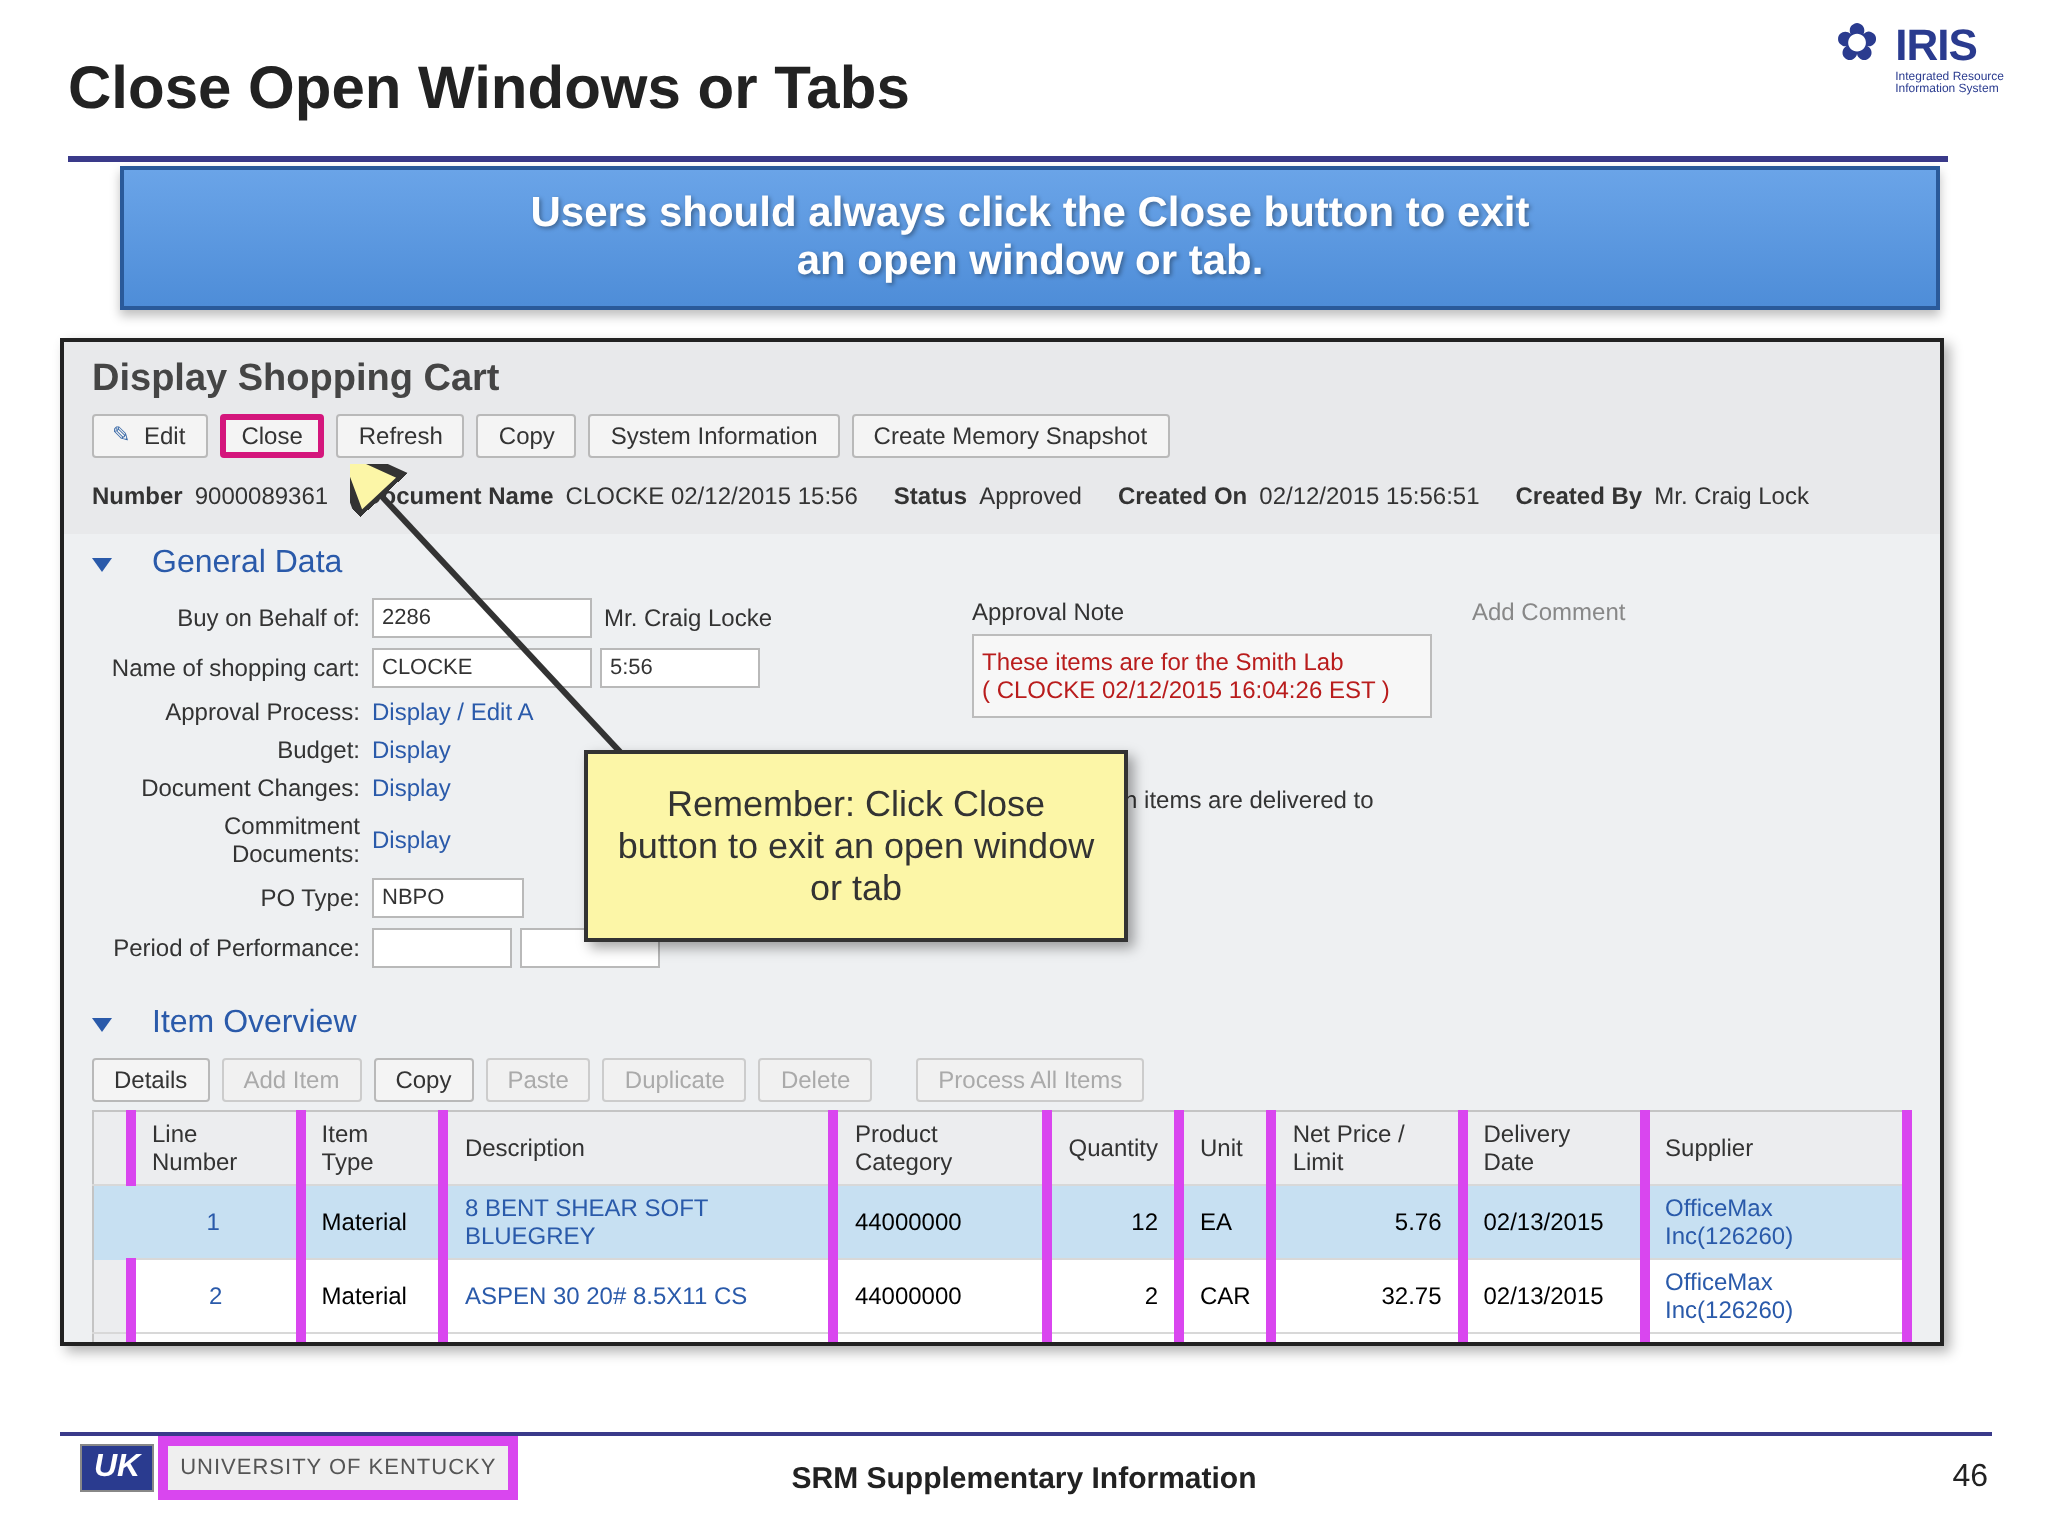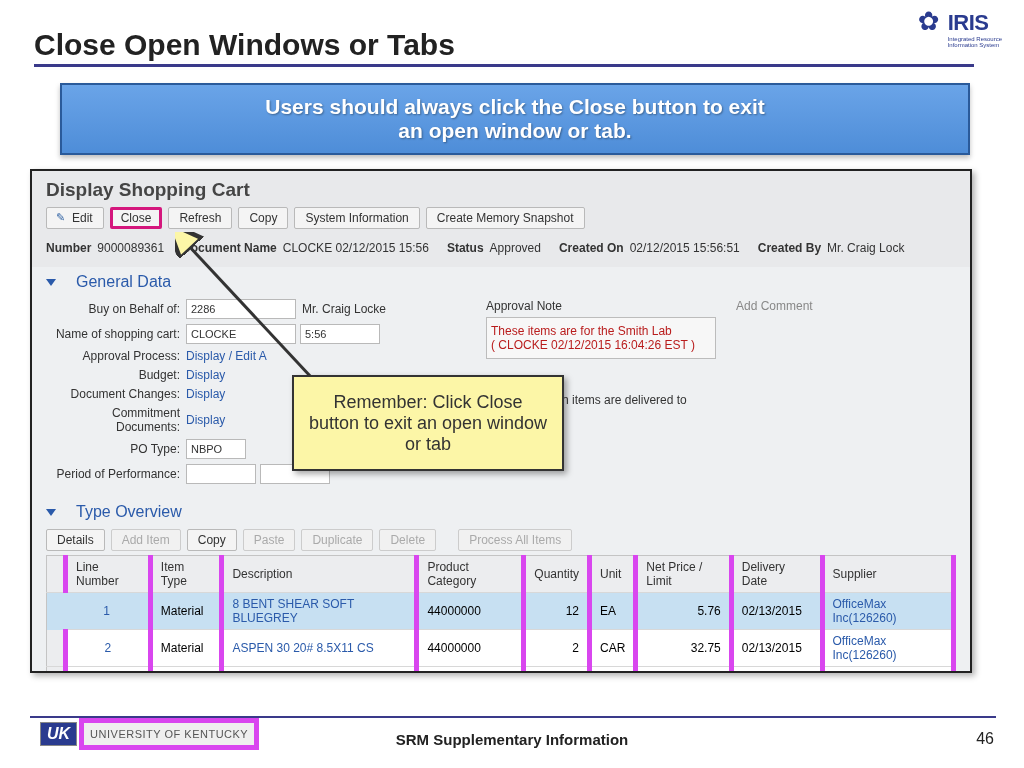--- a/index.html
+++ b/index.html
@@ -7,21 +7,21 @@
     width: 1024px; height: 768px;
     font-family: Arial, Helvetica, sans-serif;
     background: #fff;
     position: relative;
     overflow: hidden;
   }
   .slide-title {
     position: absolute; top: 28px; left: 34px;
     font-size: 30px; font-weight: 700; color: #222;
     border-bottom: 3px solid #3a3a8a;
-    width: 940px; padding-bottom: 2px;
+    width: 940px; padding-bottom: 16px;
   }
   .logo {
     position: absolute; top: 10px; right: 22px;
     display: flex; align-items: center; gap: 4px;
   }
   .logo-flower {
     width: 28px; height: 38px; position: relative;
   }
   .logo-flower::before {
     content: "✿";
@@ -229,21 +229,21 @@
       <div class="row">
           <span class="lbl">Document Changes:</span>
           <span class="link">Display</span>
         </div>
       <div class="row">
           <span class="lbl">Commitment Documents:</span>
           <span class="link">Display</span>
         </div>
       <div class="row">
         <span class="lbl">PO Type:</span>
-        <input class="fake" style="width: 60px;" value="NBPO">
+        <input class="fake" style="width: 76px;" value="NBPO">
       </div>
       <div class="row">
         <span class="lbl">Period of Performance:</span>
         <input class="fake" style="width: 70px;">
         <input class="fake" style="width: 70px; margin-left: 4px;">
       </div>
     </div>
     <div class="gen-right">
       <div style="display:flex;align-items:flex-start;">
         <div>
@@ -260,21 +260,21 @@
         <div class="supplier-note">
           <span>notify Jim when items are delivered to</span><br>
           <span>ce.</span>
         </div>
       </div>
     </div>
   </div>
 
   <div class="section-hdr">
     <span class="tri"></span>
-    <span>Type Overview</span>
+    <span>Item Overview</span>
   </div>
 
   <div class="detail-toolbar">
     <div class="tb-btn">Details</div>
     <div class="tb-btn disabled">Add Item</div>
     <div class="tb-btn">Copy</div>
     <div class="tb-btn disabled">Paste</div>
     <div class="tb-btn disabled">Duplicate</div>
     <div class="tb-btn disabled">Delete</div>
     <div style="width:10px"></div>

